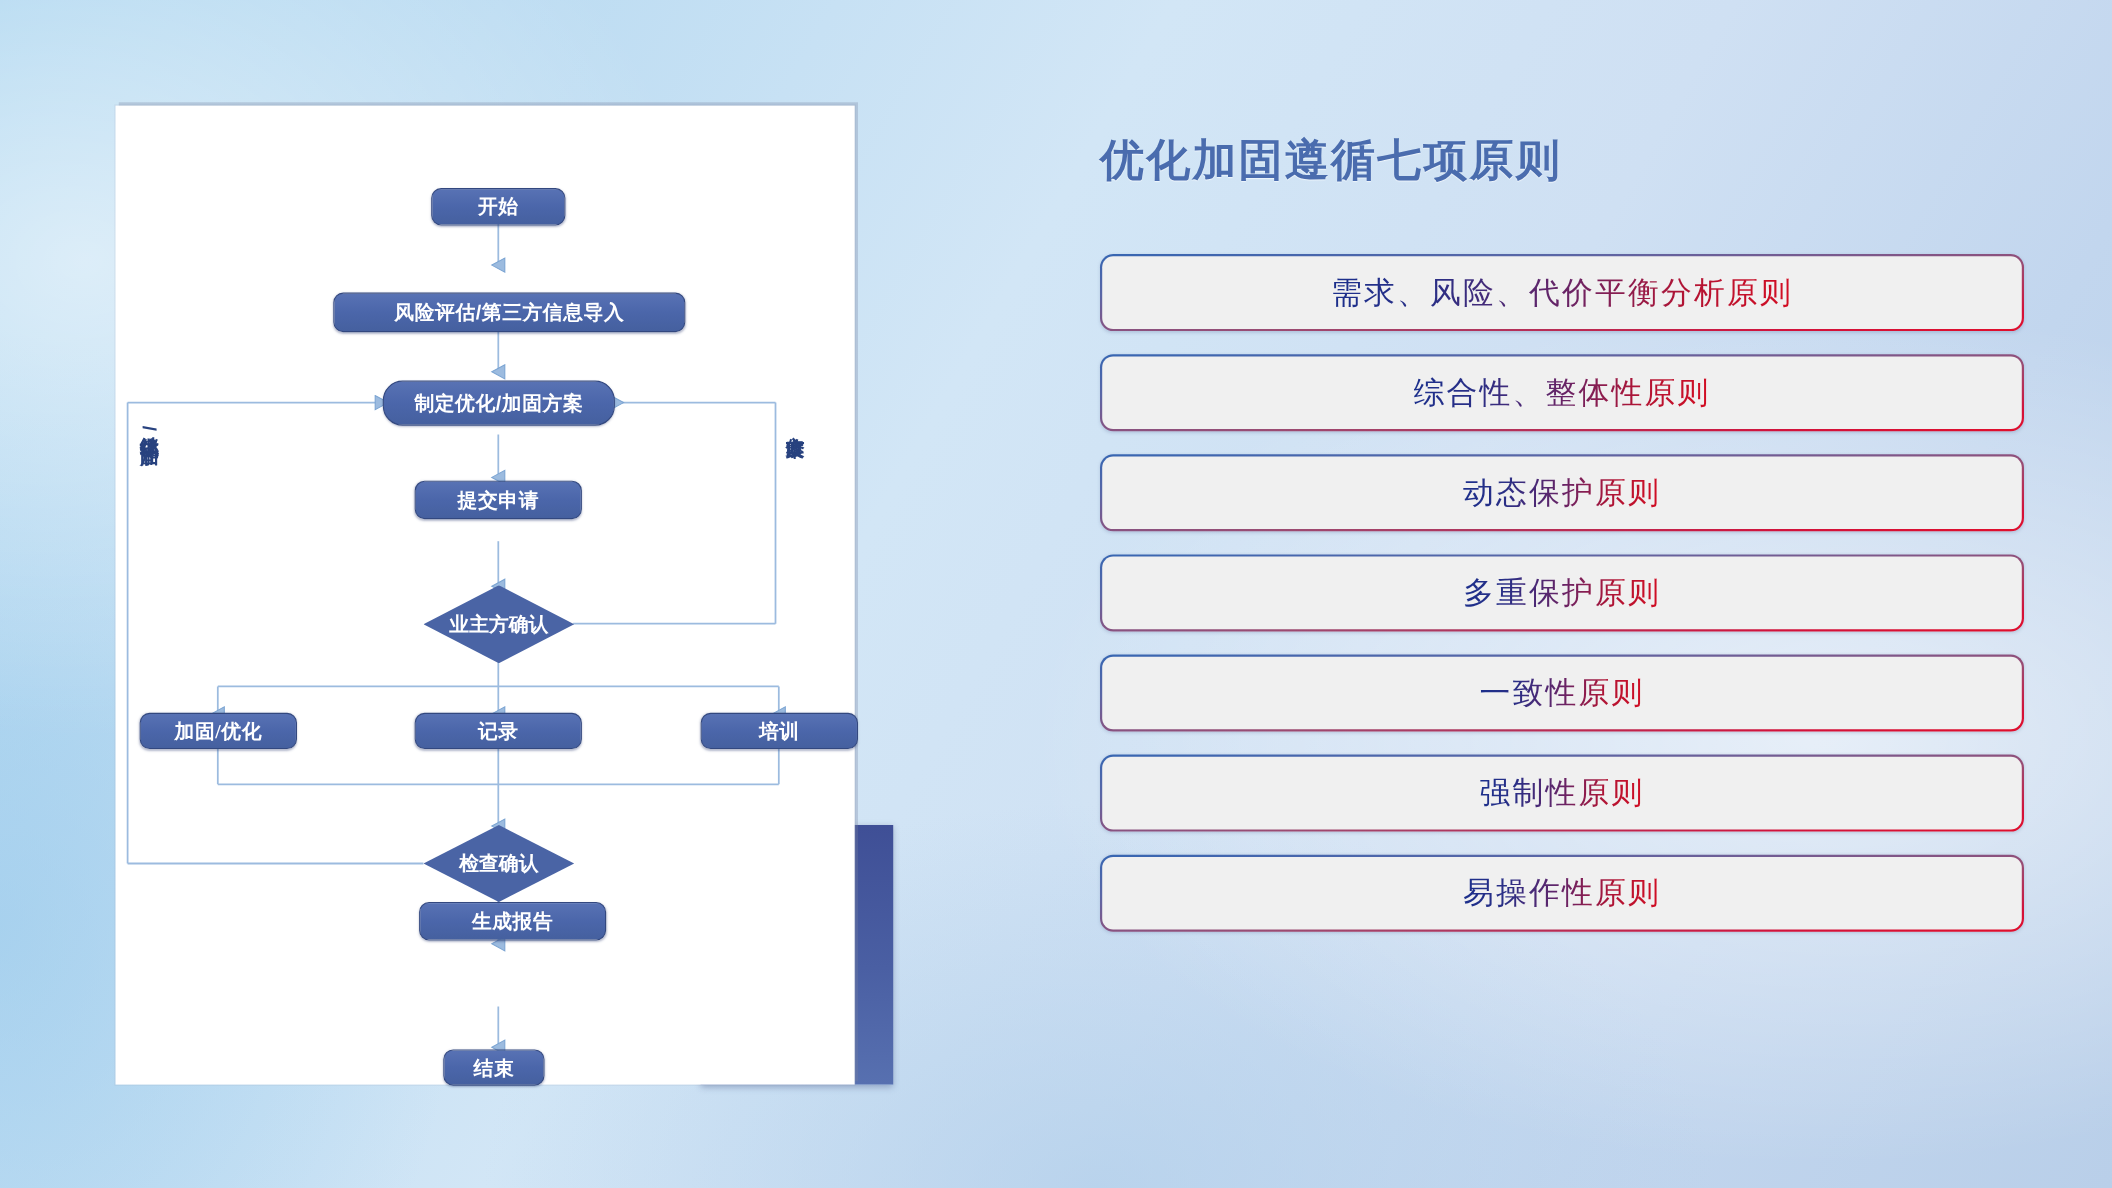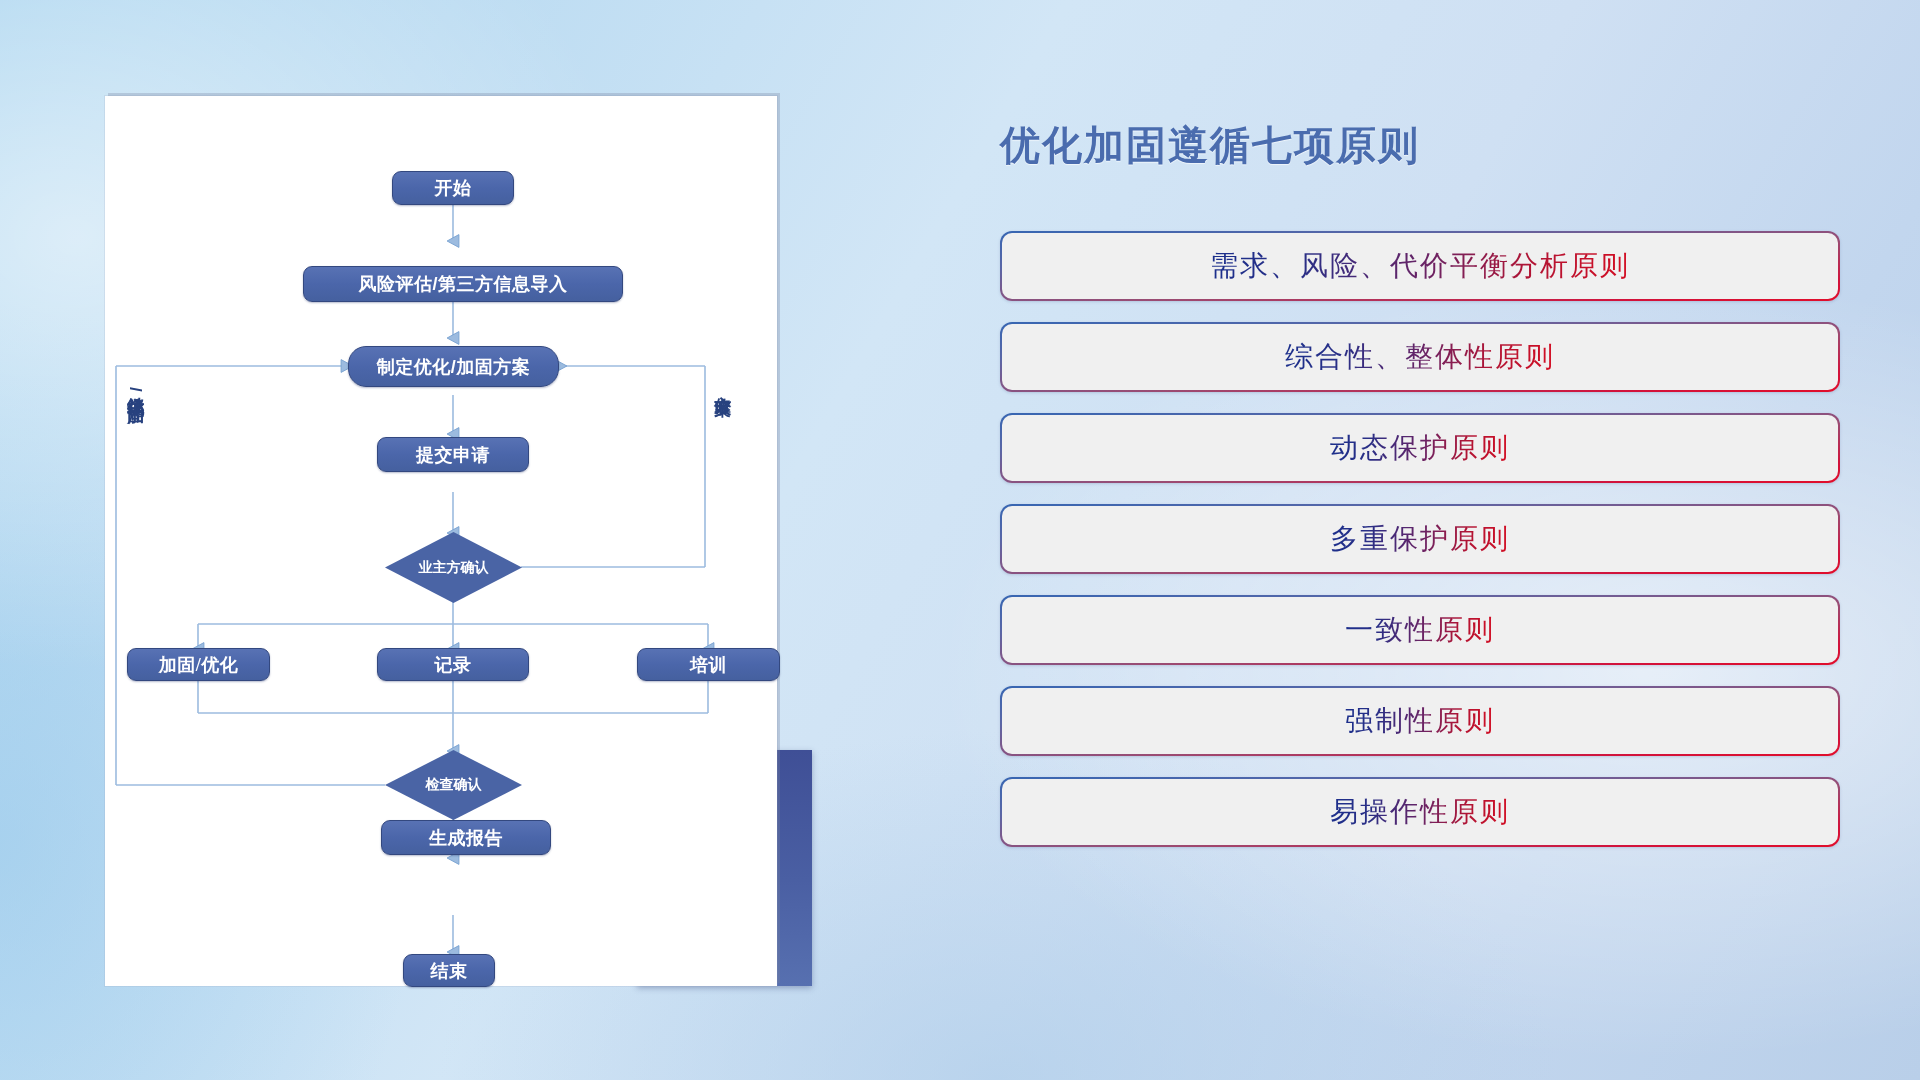--- a/index.html
+++ b/index.html
@@ -42,21 +42,21 @@
     color:#ffffff;
     font-size:18px; font-weight:bold;
     display:flex; align-items:center; justify-content:center;
     letter-spacing:.5px;
     box-shadow:0 1px 2px rgba(40,55,110,.35);
     white-space:nowrap;
   }
 
   .diamond{
     position:absolute;
-    color:#ffffff; font-size:14px; font-weight:bold;
+    color:#ffffff; font-size:18px; font-weight:bold;
     display:flex; align-items:center; justify-content:center;
     white-space:nowrap;
   }
   .diamond .dshape{
     position:absolute; inset:0;
     background:#4a64a5;
     clip-path: polygon(50% 0%, 100% 50%, 50% 100%, 0% 50%);
   }
   .diamond span{ position:relative; z-index:2; }
 

